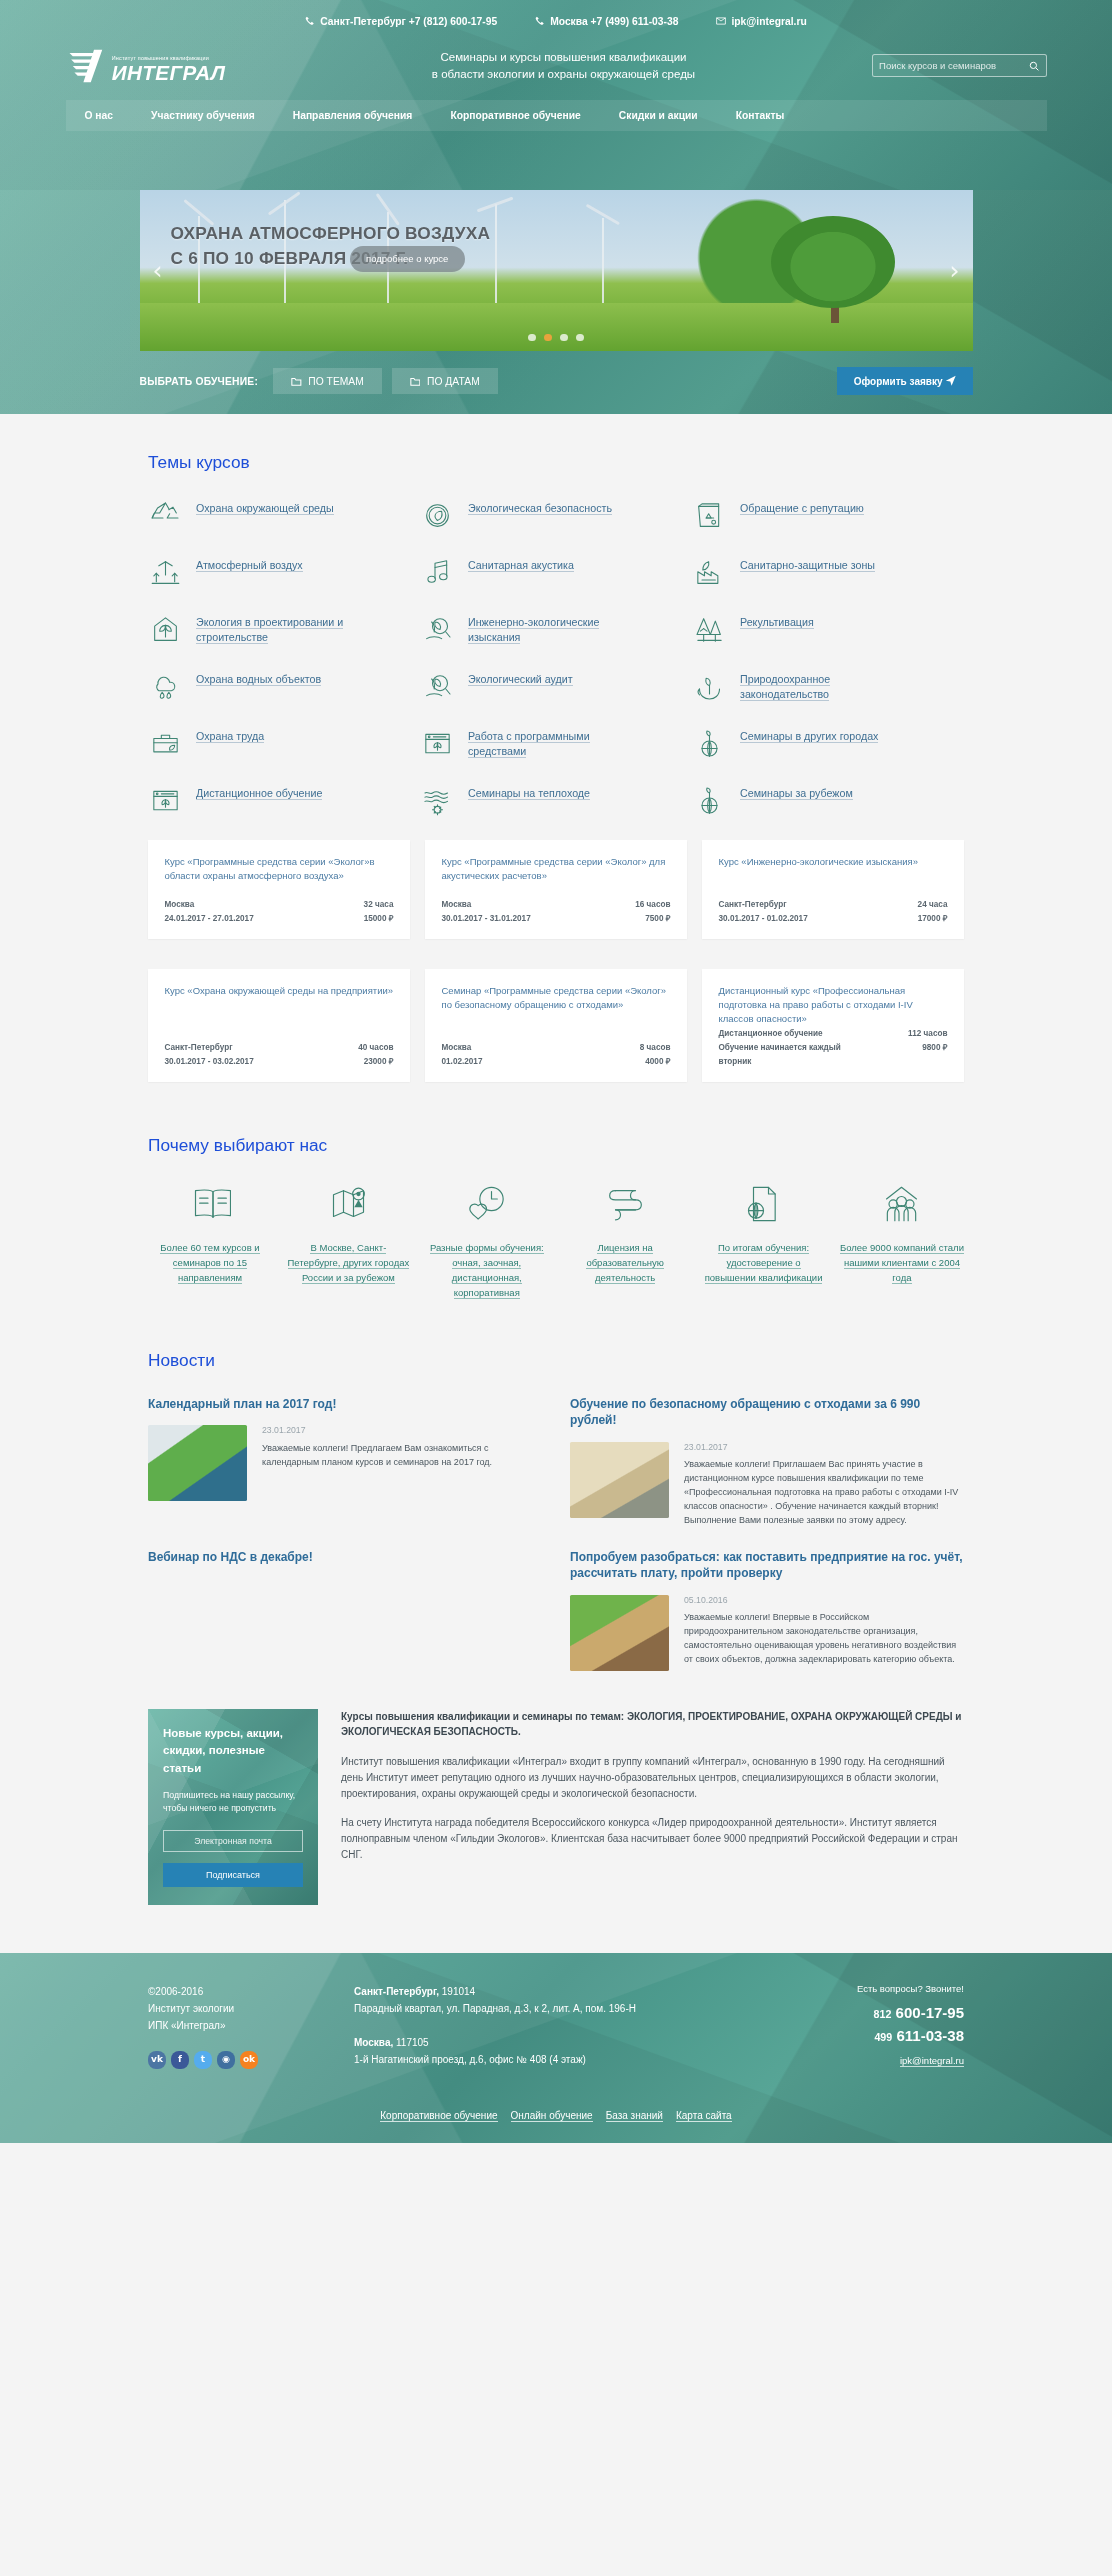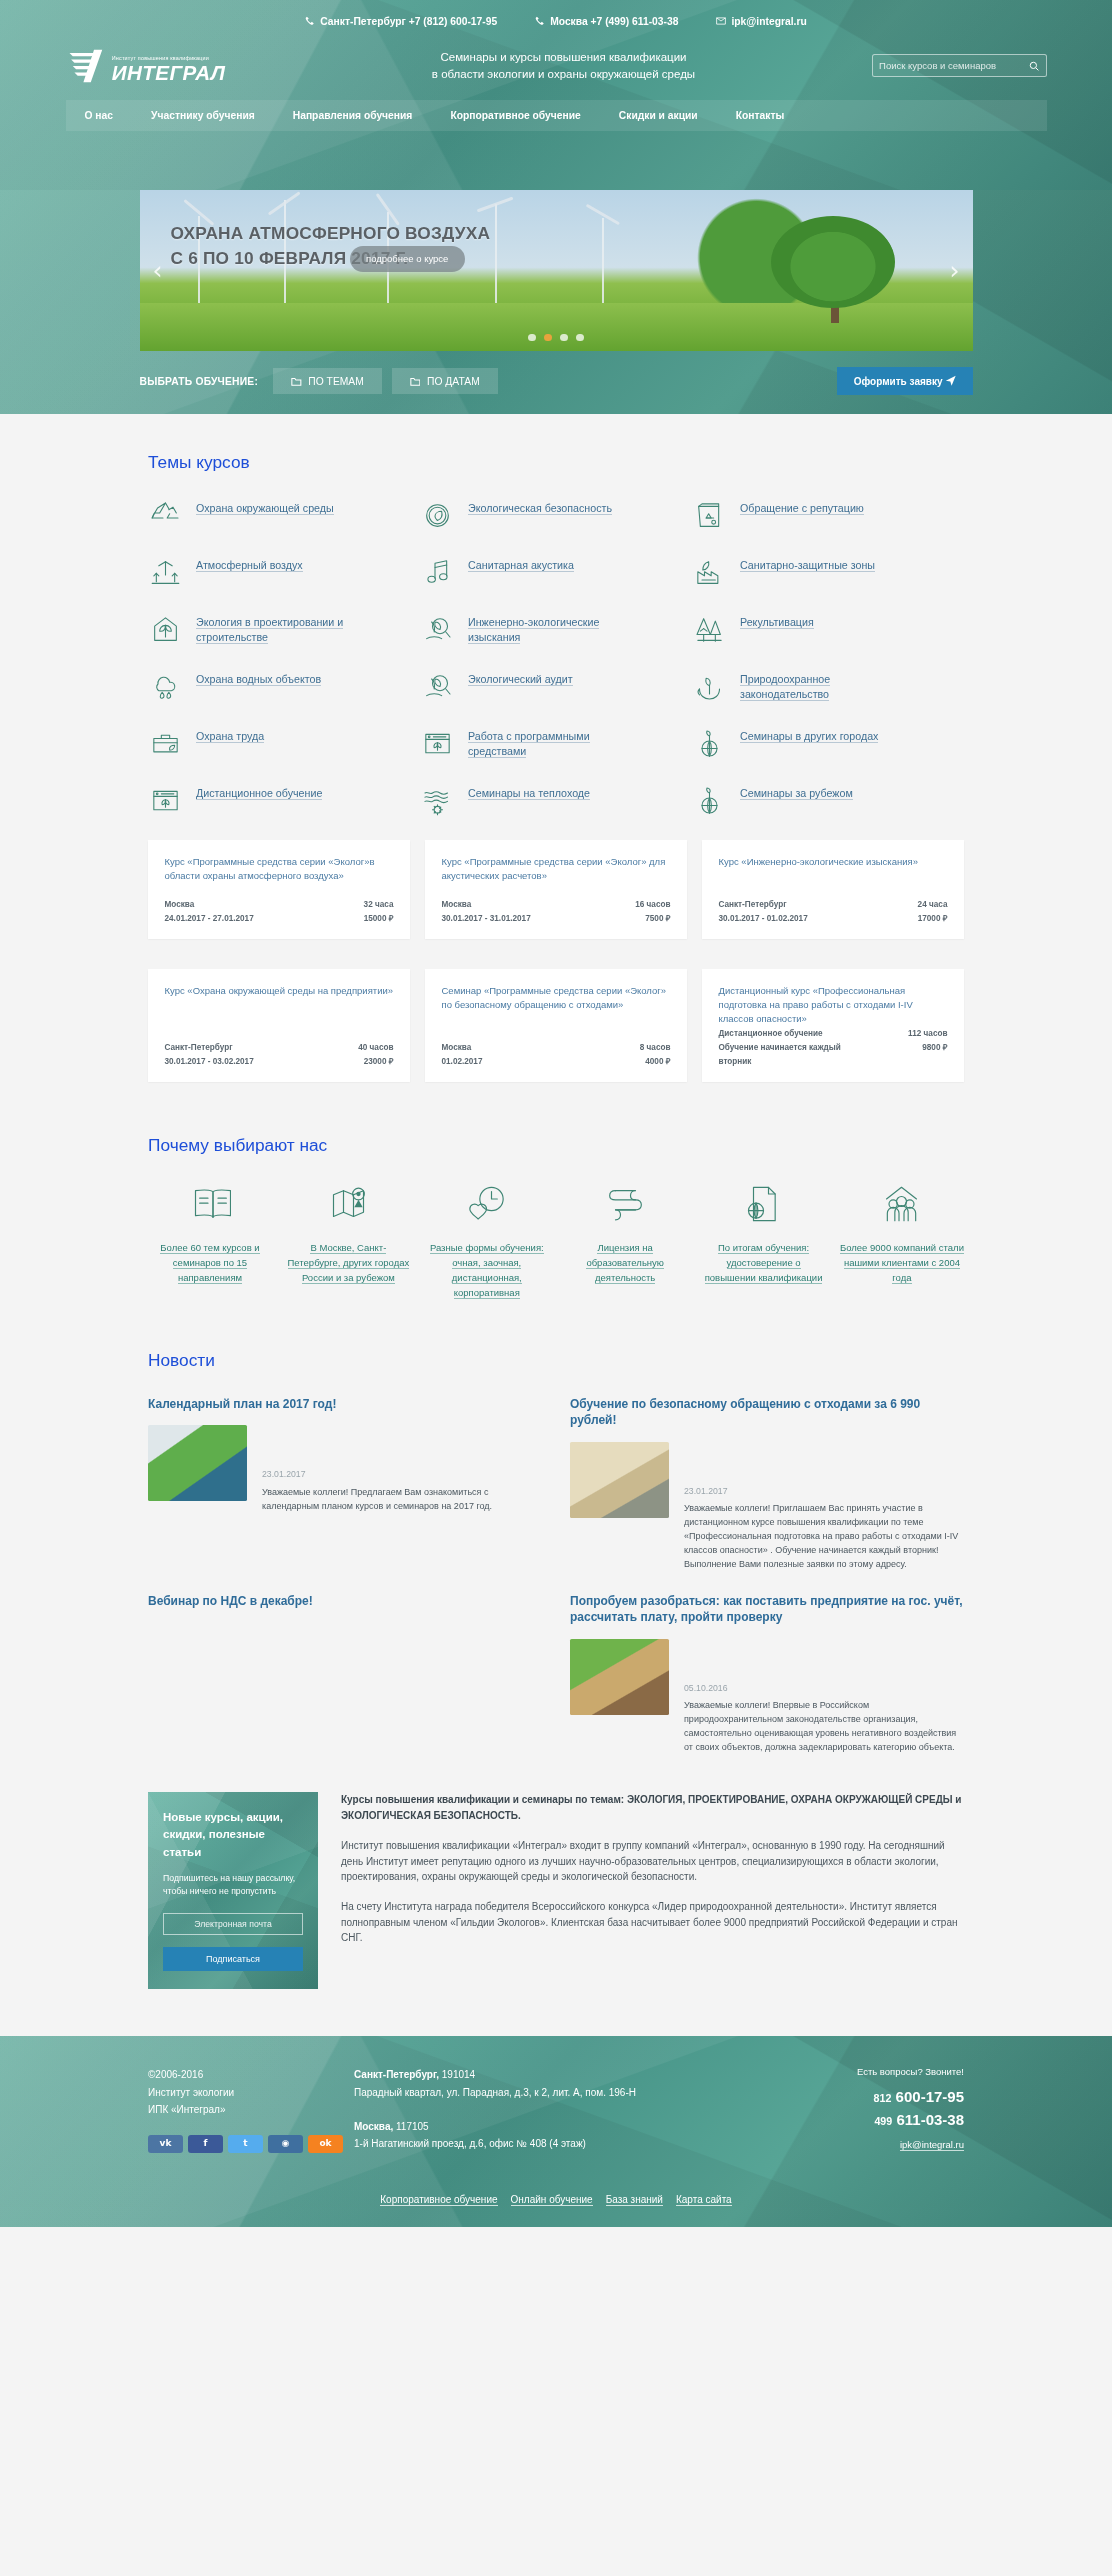--- a/index.html
+++ b/index.html
@@ -196,21 +196,21 @@
   .nitem h3 {
     color: #2f6c99; font-size: 12px; line-height: 16.5px;
     margin-bottom: 13px; font-weight: bold;
   }
   .nbody { display: flex; gap: 15px; }
   .nthumb { width: 99px; height: 76px; flex: 0 0 99px; border-radius: 1.6px; }
   .nthumb.t1 { background: linear-gradient(145deg,#dfe7ea 0 26%, #5fae4c 27% 62%, #2f6f8c 63% 100%); }
   .nthumb.t2 { background: linear-gradient(150deg,#e6dcbe 0 48%, #c9b98f 49% 70%, #8d9385 71% 100%); }
   .nthumb.t3 { background: linear-gradient(150deg,#cfd9de 0 22%, #4a8fb5 23% 58%, #2d6a88 59% 100%); }
   .nthumb.t4 { background: linear-gradient(150deg,#6fb34b 0 38%, #caa96d 39% 66%, #8a6a46 67% 100%); }
-  .ntext { flex: 1; margin-top: 44px; }
+  .ntext { flex: 1; }
   .ndate { color: #9aa5ac; font-size: 8.7px; margin-bottom: 5.8px; }
   .ntext p { font-size: 9px; line-height: 14px; color: #4c5860; }
 
   
   .bottomrow { display: flex; gap: 23px; padding: 38px 0 41px; }
   .subbox { width: 170px; padding: 16.5px 15px 18px; color: #fff; }
   .subbox h4 { font-size: 11.5px; line-height: 17.3px; font-weight: bold; margin-bottom: 11.5px; }
   .subbox p { font-size: 8.7px; line-height: 13px; margin-bottom: 15px; }
   .subbox input {
     width: 100%; height: 22px; border: 0.8px solid rgba(255,255,255,.6);
@@ -235,21 +235,21 @@
   .fcol2 { flex: 1; font-size: 10px; line-height: 17.3px; }
   .fcol2 .addr { margin-bottom: 16.5px; }
   .fcol2 .addr b { font-weight: bold; }
   .fcol3 { width: 173px; text-align: right; }
   .fcol3 .q { font-size: 9.5px; margin-bottom: 8.2px; }
   .fcol3 .ph { font-size: 15px; font-weight: bold; line-height: 21.4px; }
   .fcol3 .ph small { font-size: 10.7px; }
   .fcol3 .mail { font-size: 9.5px; margin-top: 6.6px; display:inline-block; border-bottom: 0.8px solid rgba(255,255,255,.7); }
   .social { display: flex; gap: 5px; margin-top: 16.5px; }
   .social i {
-    width: 35px; height: 18px; border-radius: 3px; display: flex;
+    width: 18px; height: 18px; border-radius: 8px; display: flex;
     align-items: center; justify-content: center; color: #fff;
     font-size: 9px; font-weight: bold; font-style: normal;
     font-family: "DejaVu Sans", sans-serif;
   }
   .s-vk { background: #4c75a3; } .s-fb { background: #3b5998; }
   .s-tw { background: #55acee; } .s-ig { background: #3f6f9f; }
   .s-ok { background: #f58220; }
   .footlinks {
     width: 816px; margin: 25px auto 0; display: flex; gap: 13px;
     justify-content: center; font-size: 10px;

